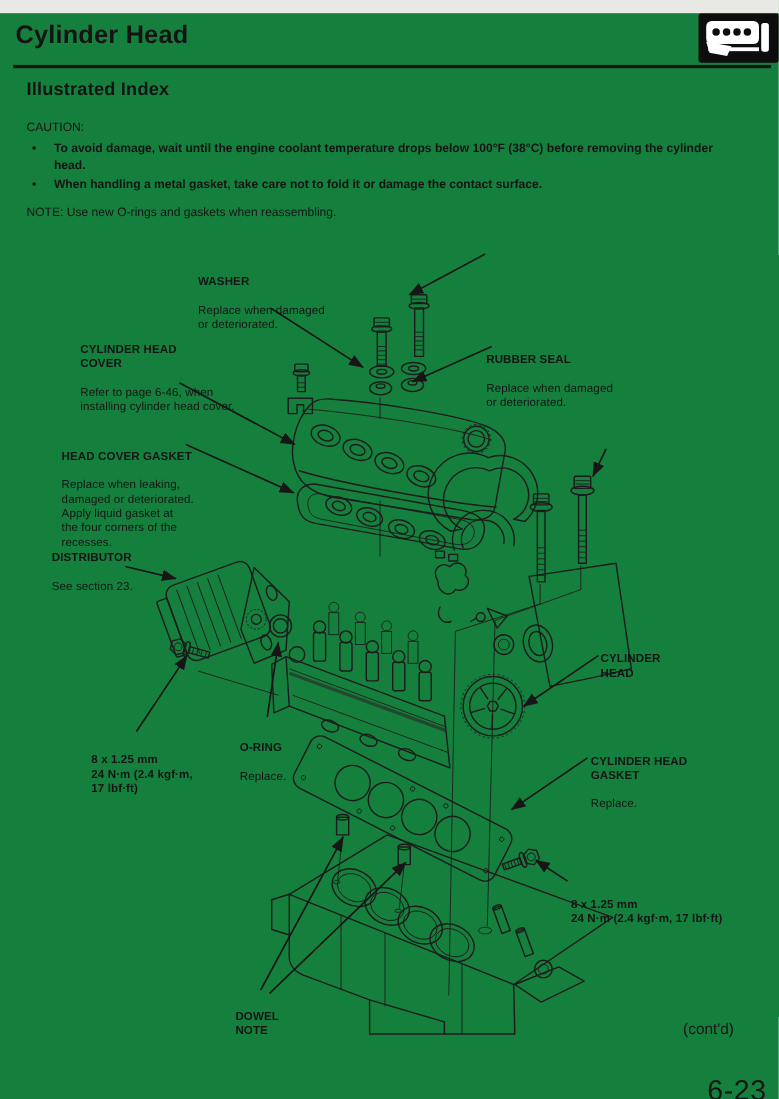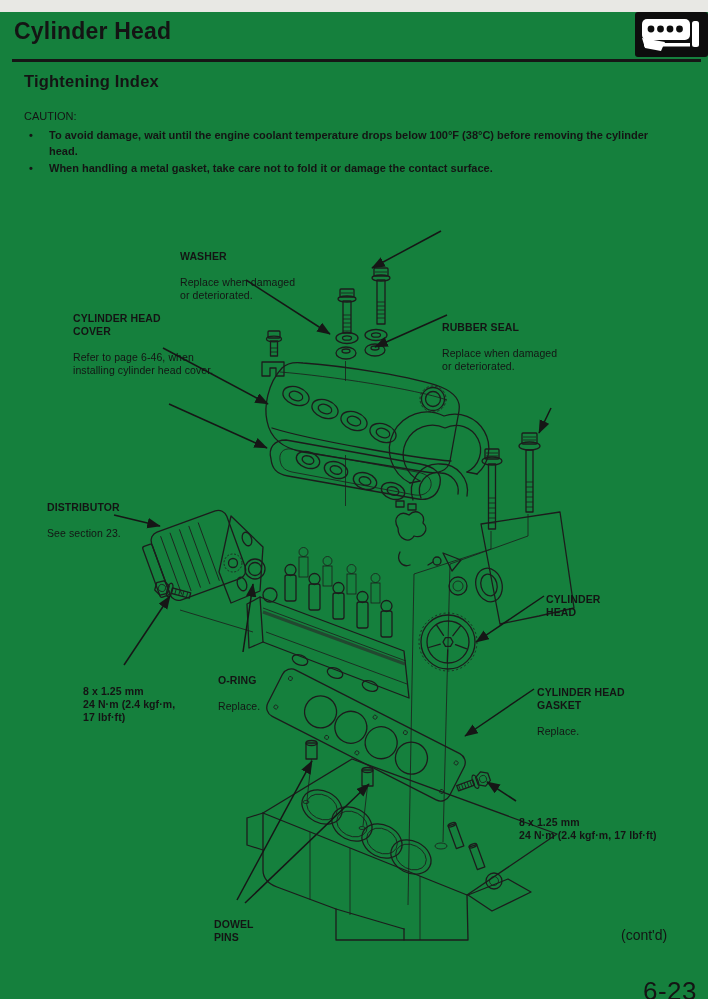--- a/index.html
+++ b/index.html
@@ -52,37 +52,38 @@
       <circle cx="35" cy="17" r="3.4" fill="#0d0d0d"></circle>
       <circle cx="44.5" cy="17" r="3.4" fill="#0d0d0d"></circle>
       <path d="M7,26 L30,30 L26,39 L10,36 Z" fill="#ffffff"></path>
       <rect x="9" y="31" width="46" height="3.5" fill="#ffffff"></rect>
       <rect x="57" y="9" width="7" height="26" rx="2.5" fill="#ffffff"></rect>
     </svg>
   </div>
 
   <div class="abs rule"></div>
 
-  <div class="abs h2">Tightening Index</div>
+  <div class="abs h2">Illustrated Index</div>
 
   <div class="abs caution-block">
     <div class="caution-label">CAUTION:</div>
     <ul class="bullets">
       <li>
         <span class="dot">•</span>
         <span class="txt">To avoid damage, wait until the engine coolant temperature drops below 100°F (38°C) before removing the cylinder
 head.</span>
       </li>
       <li>
         <span class="dot">•</span>
         <span class="txt">When handling a metal gasket, take care not to fold it or damage the contact surface.</span>
       </li>
     </ul>
   </div>
 
+  <div class="abs note">NOTE:  Use new O-rings and gaskets when reassembling.</div>
 
   <svg class="art" width="708" height="999" viewBox="0 0 708 999">
     <defs>
       <marker id="ah" markerWidth="10" markerHeight="8" refX="8.5" refY="3.5" orient="auto">
         <path d="M0,0 L9,3.5 L0,7 Z" fill="#161616"></path>
       </marker>
     </defs>
 
     <g>
       <rect class="ln" x="340" y="277" width="14" height="8" rx="1"></rect>
@@ -408,20 +409,28 @@
     <div class="t">CYLINDER HEAD
 COVER</div>
     <div class="b">Refer to page 6-46, when
 installing cylinder head cover.</div>
   </div>
   <div class="lbl" style="left:442px;top:296px">
     <div class="t">RUBBER SEAL</div>
     <div class="b">Replace when damaged
 or deteriorated.</div>
   </div>
+  <div class="lbl" style="left:56px;top:384px">
+    <div class="t">HEAD COVER GASKET</div>
+    <div class="b">Replace when leaking,
+damaged or deteriorated.
+Apply liquid gasket at
+the four corners of the
+recesses.</div>
+  </div>
   <div class="lbl" style="left:47px;top:476px">
     <div class="t">DISTRIBUTOR</div>
     <div class="b">See section 23.</div>
   </div>
   <div class="lbl" style="left:83px;top:660px">
     <div class="t">8 x 1.25 mm
 24 N·m (2.4 kgf·m,
 17 lbf·ft)</div>
     <div class="b"></div>
   </div>
@@ -439,20 +448,20 @@
 GASKET</div>
     <div class="b">Replace.</div>
   </div>
   <div class="lbl" style="left:519px;top:791px">
     <div class="t">8 x 1.25 mm
 24 N·m (2.4 kgf·m, 17 lbf·ft)</div>
     <div class="b"></div>
   </div>
   <div class="lbl" style="left:214px;top:893px">
     <div class="t">DOWEL
-PINS</div>
+NOTE</div>
     <div class="b"></div>
   </div>
 
   <div class="abs contd">(cont'd)</div>
   <div class="abs pageno">6-23</div>
 
 </div>
 
 </body></html>

